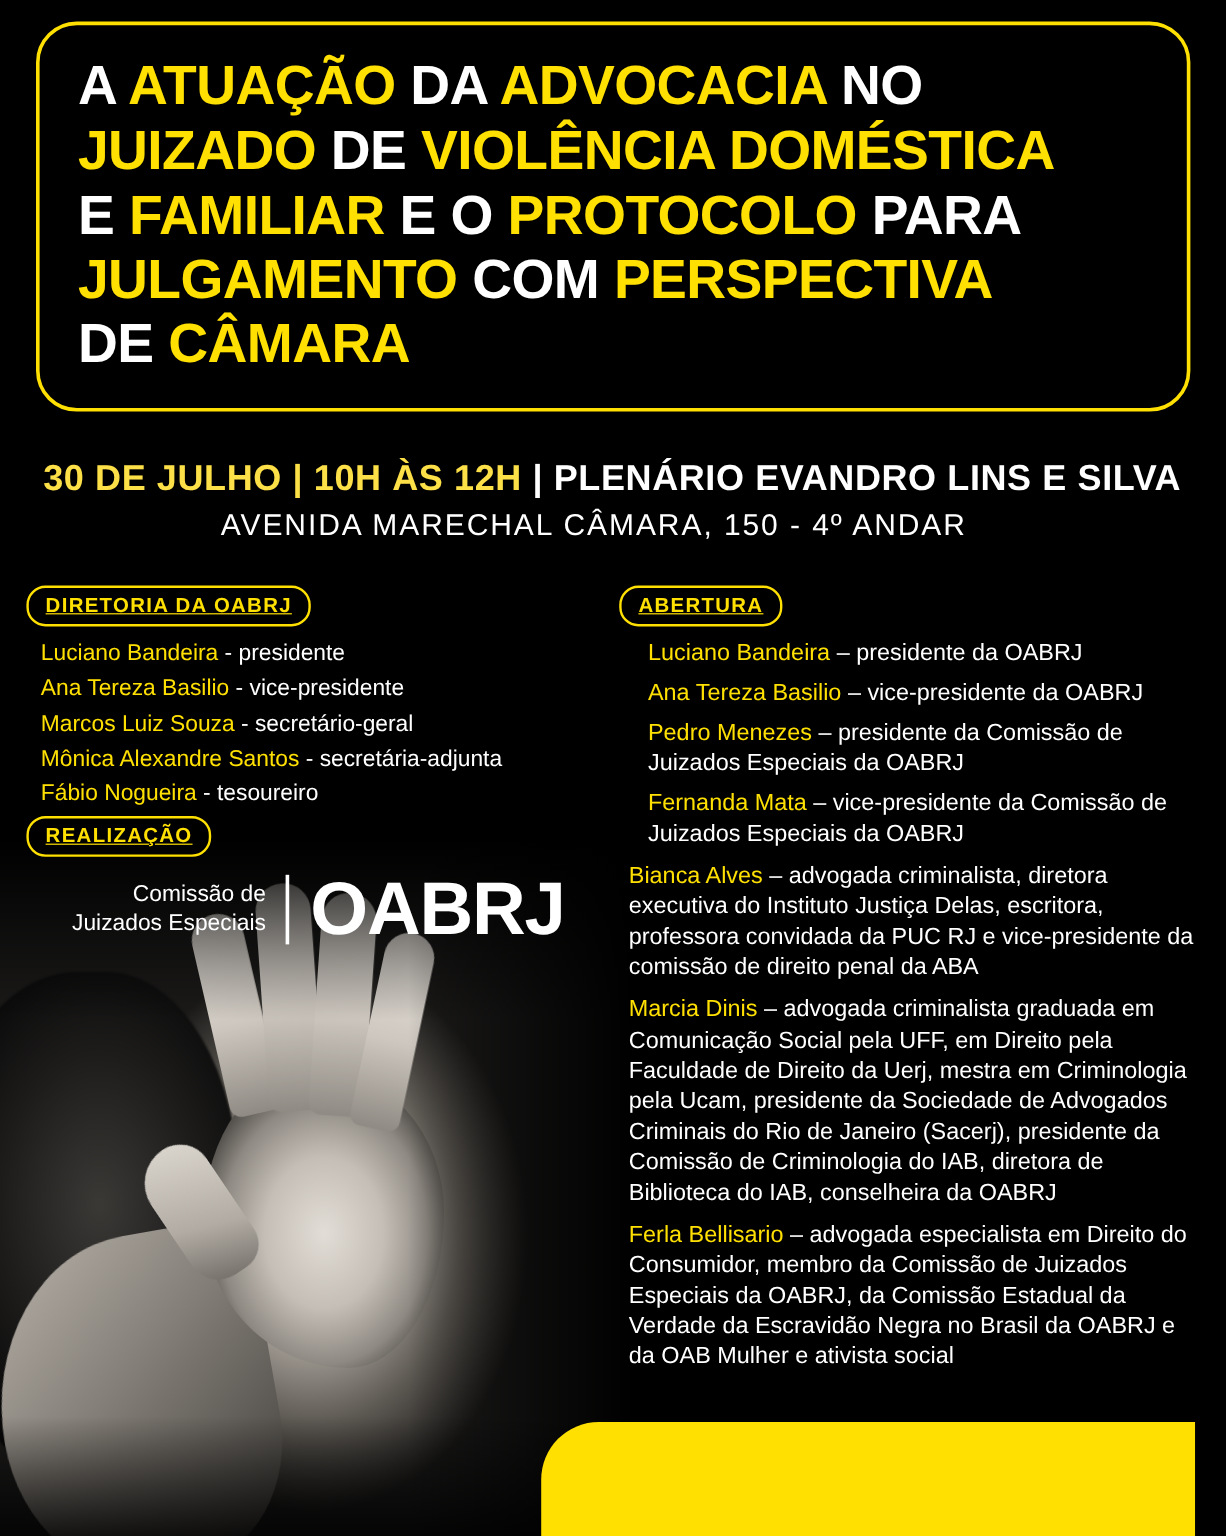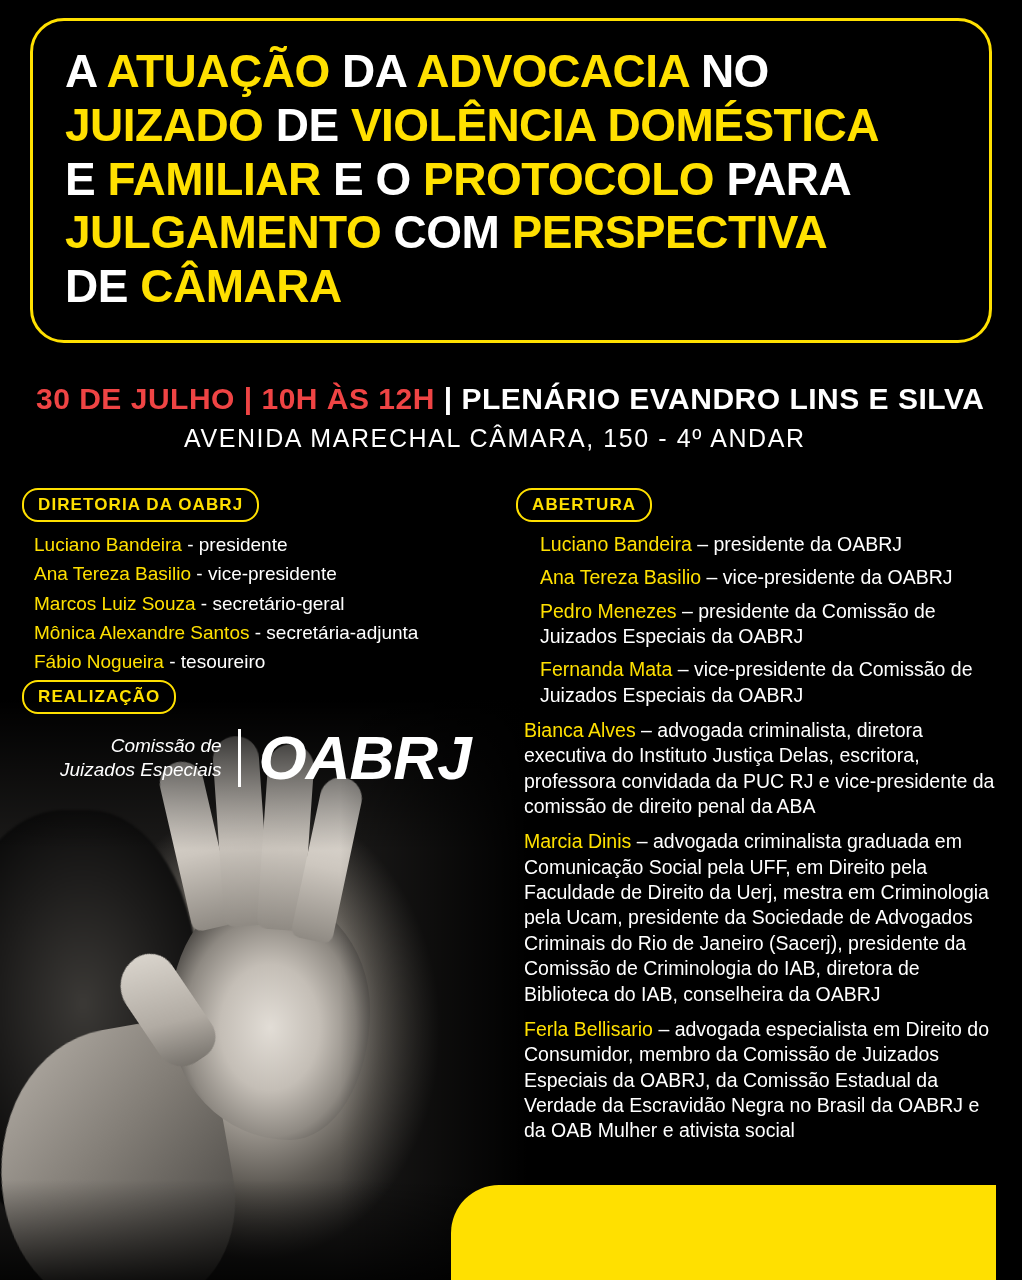--- a/index.html
+++ b/index.html
@@ -87,50 +87,51 @@
     font-weight: bold; font-size: 46px; line-height: 1.17;
     letter-spacing: -0.5px; color: #ffffff; white-space: nowrap;
   }
   .hl { color: #FFE000; }
 
   
   .date-line {
     position: absolute; left: 36px; top: 382px; width: 960px;
     font-weight: bold; font-size: 30px; letter-spacing: 0.5px; color: #ffffff;
   }
-  .date-line .yel { color: #ef4444; }
+  .date-line .yel { color: #fde047; }
   .addr-line {
     position: absolute; left: 184px; top: 424px; width: 800px;
     font-size: 25px; letter-spacing: 1.6px; color: #ffffff;
   }
 
   
   .badge {
     display: inline-block;
     border: 2px solid #FFE000; border-radius: 16px;
     color: #FFE000; font-weight: bold; font-size: 17px; letter-spacing: 1.1px;
     padding: 5px 14px 5px 14px;
+    text-decoration: underline;
   }
 
   
   .col-left { position: absolute; left: 22px; top: 488px; width: 480px; }
   .col-right { position: absolute; left: 516px; top: 488px; width: 490px; }
 
   .entry {
     font-size: 19px; line-height: 1.33; color: #ffffff; margin-bottom: 4px;
   }
   .entry .nm { color: #FFE000; font-weight: normal; }
   .list-left { margin-top: 10px; margin-left: 12px; }
   .list-right { margin-top: 10px; margin-left: 24px; }
   .col-right .entry { font-size: 19.5px; line-height: 1.3; margin-bottom: 8px; }
 
   
   .realizacao-badge { position: absolute; left: 22px; top: 680px; }
   .brand {
-    position: absolute; left: 60px; top: 722px; display: flex; align-items: center; font-style: italic;
+    position: absolute; left: 60px; top: 722px; display: flex; align-items: center;
   }
   .brand-sub {
     color: #ffffff; font-size: 19px; line-height: 1.25; text-align: right; padding-right: 16px;
   }
   .brand-div { width: 3px; height: 58px; background: #ffffff; }
   .brand-name {
     color: #ffffff; font-weight: bold; font-size: 62px; letter-spacing: -1px; padding-left: 18px;
   }
 
   .participantes-badge { margin-top: 14px; }

